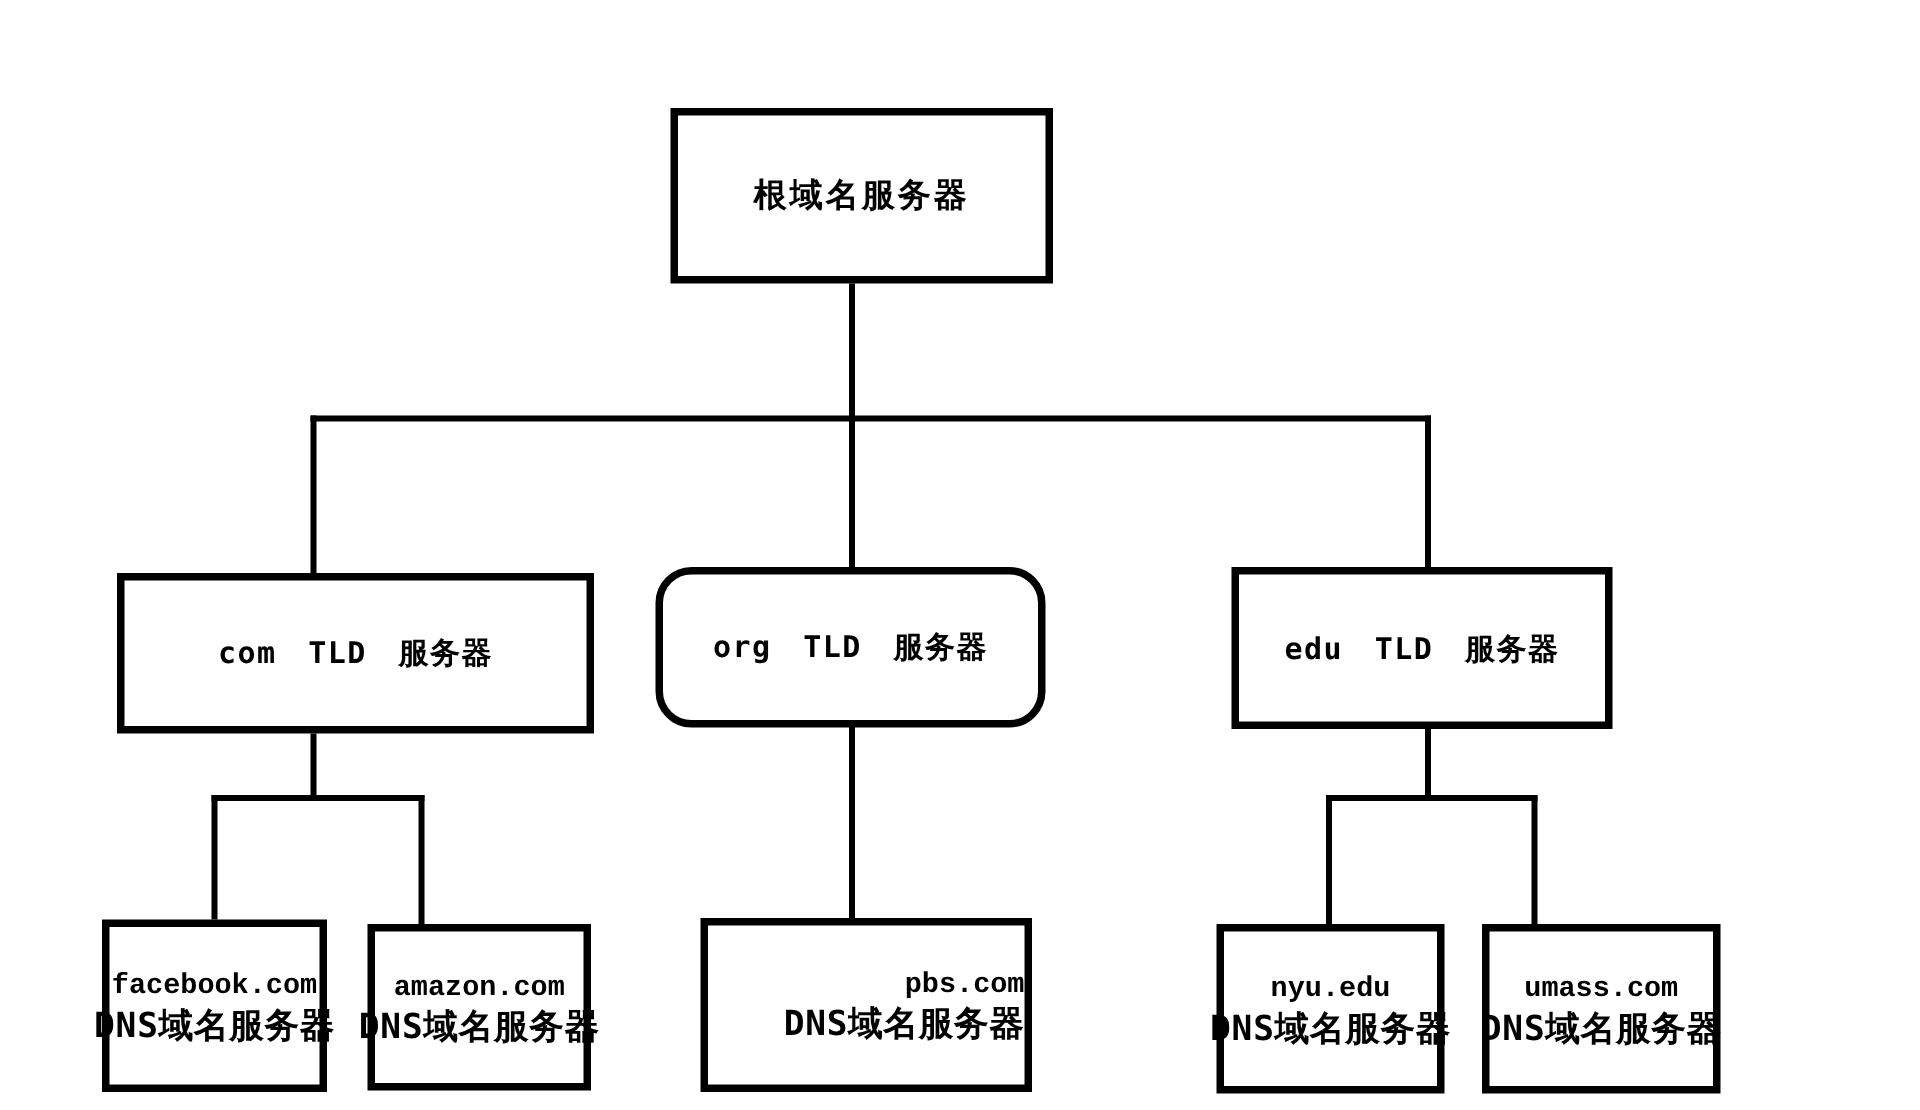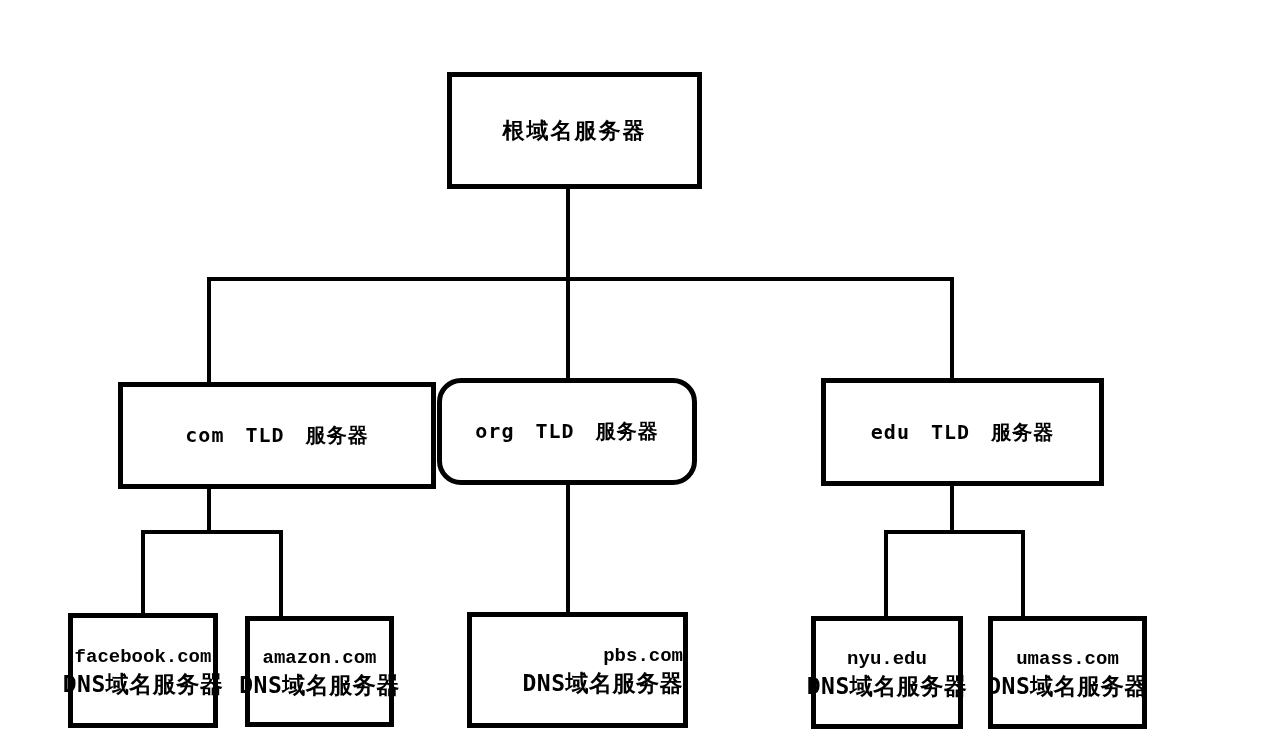--- a/index.html
+++ b/index.html
@@ -65,29 +65,29 @@
   <div class="line" style="left:566px; top:483px; width:4px;  height:130px;"></div>
   <div class="line" style="left:950px; top:485px; width:4px;  height:48px;"></div>
   <div class="line" style="left:884px; top:530px; width:141px; height:4px;"></div>
   <div class="line" style="left:884px; top:530px; width:4px;  height:87px;"></div>
   <div class="line" style="left:1021px; top:530px; width:4px; height:87px;"></div>
 
   <div class="node" style="left:447px; top:72px; width:255px; height:117px;">
     <span class="lbl root-lbl">根域名服务器</span>
   </div>
 
-  <div class="node" style="left:78px; top:382px; width:318px; height:107px;margin-left:40px;">
+  <div class="node" style="left:78px; top:382px; width:318px; height:107px;">
     <span class="lbl tld-lbl">com TLD 服务器</span>
   </div>
 
   <div class="node" style="left:437px; top:378px; width:260px; height:107px;border-radius:24px;">
     <span class="lbl tld-lbl">org TLD 服务器</span>
   </div>
 
-  <div class="node" style="left:821px; top:378px; width:283px; height:108px;">
+  <div class="node" style="left:821px; top:378px; width:254px; height:108px;">
     <span class="lbl tld-lbl">edu TLD 服务器</span>
   </div>
 
   <div class="node" style="left:68px; top:613px; width:150px; height:115px;">
     <span class="lbl leaf-line1">facebook.com</span>
     <span class="lbl leaf-line2">DNS域名服务器</span>
   </div>
 
   <div class="node" style="left:245px; top:616px; width:149px; height:111px;">
     <span class="lbl leaf-line1">amazon.com</span>

